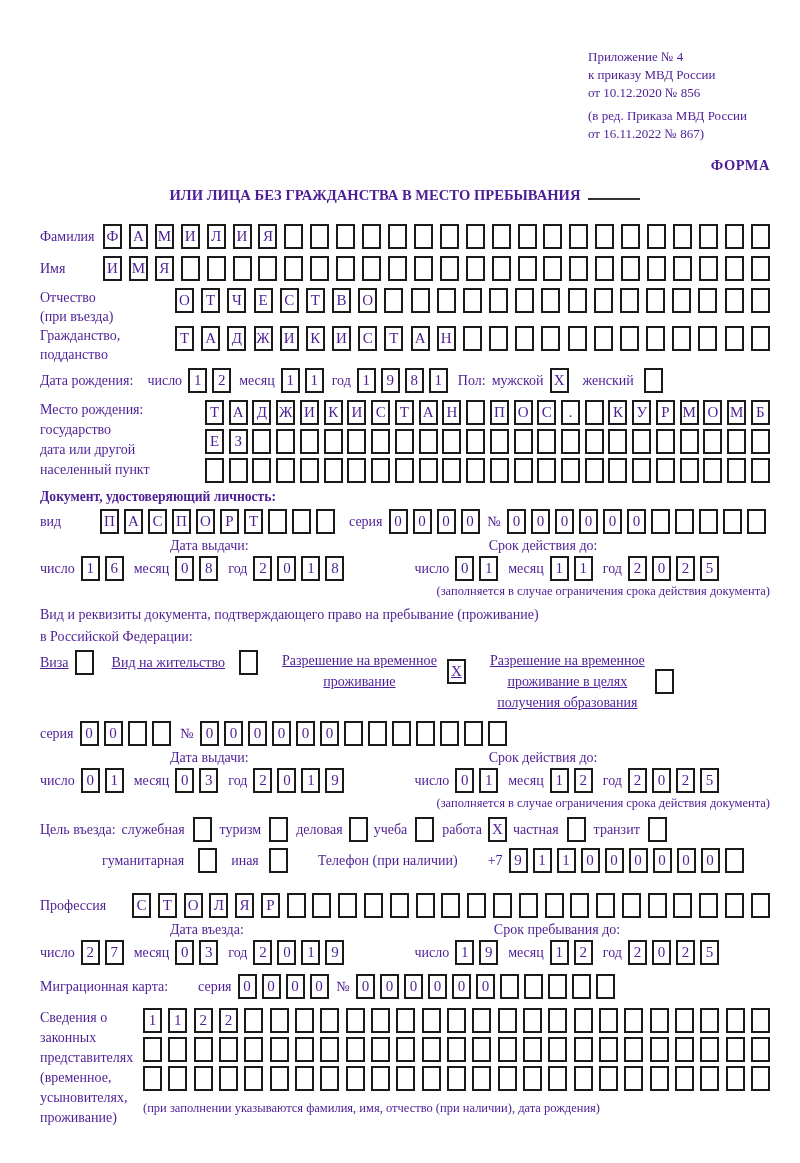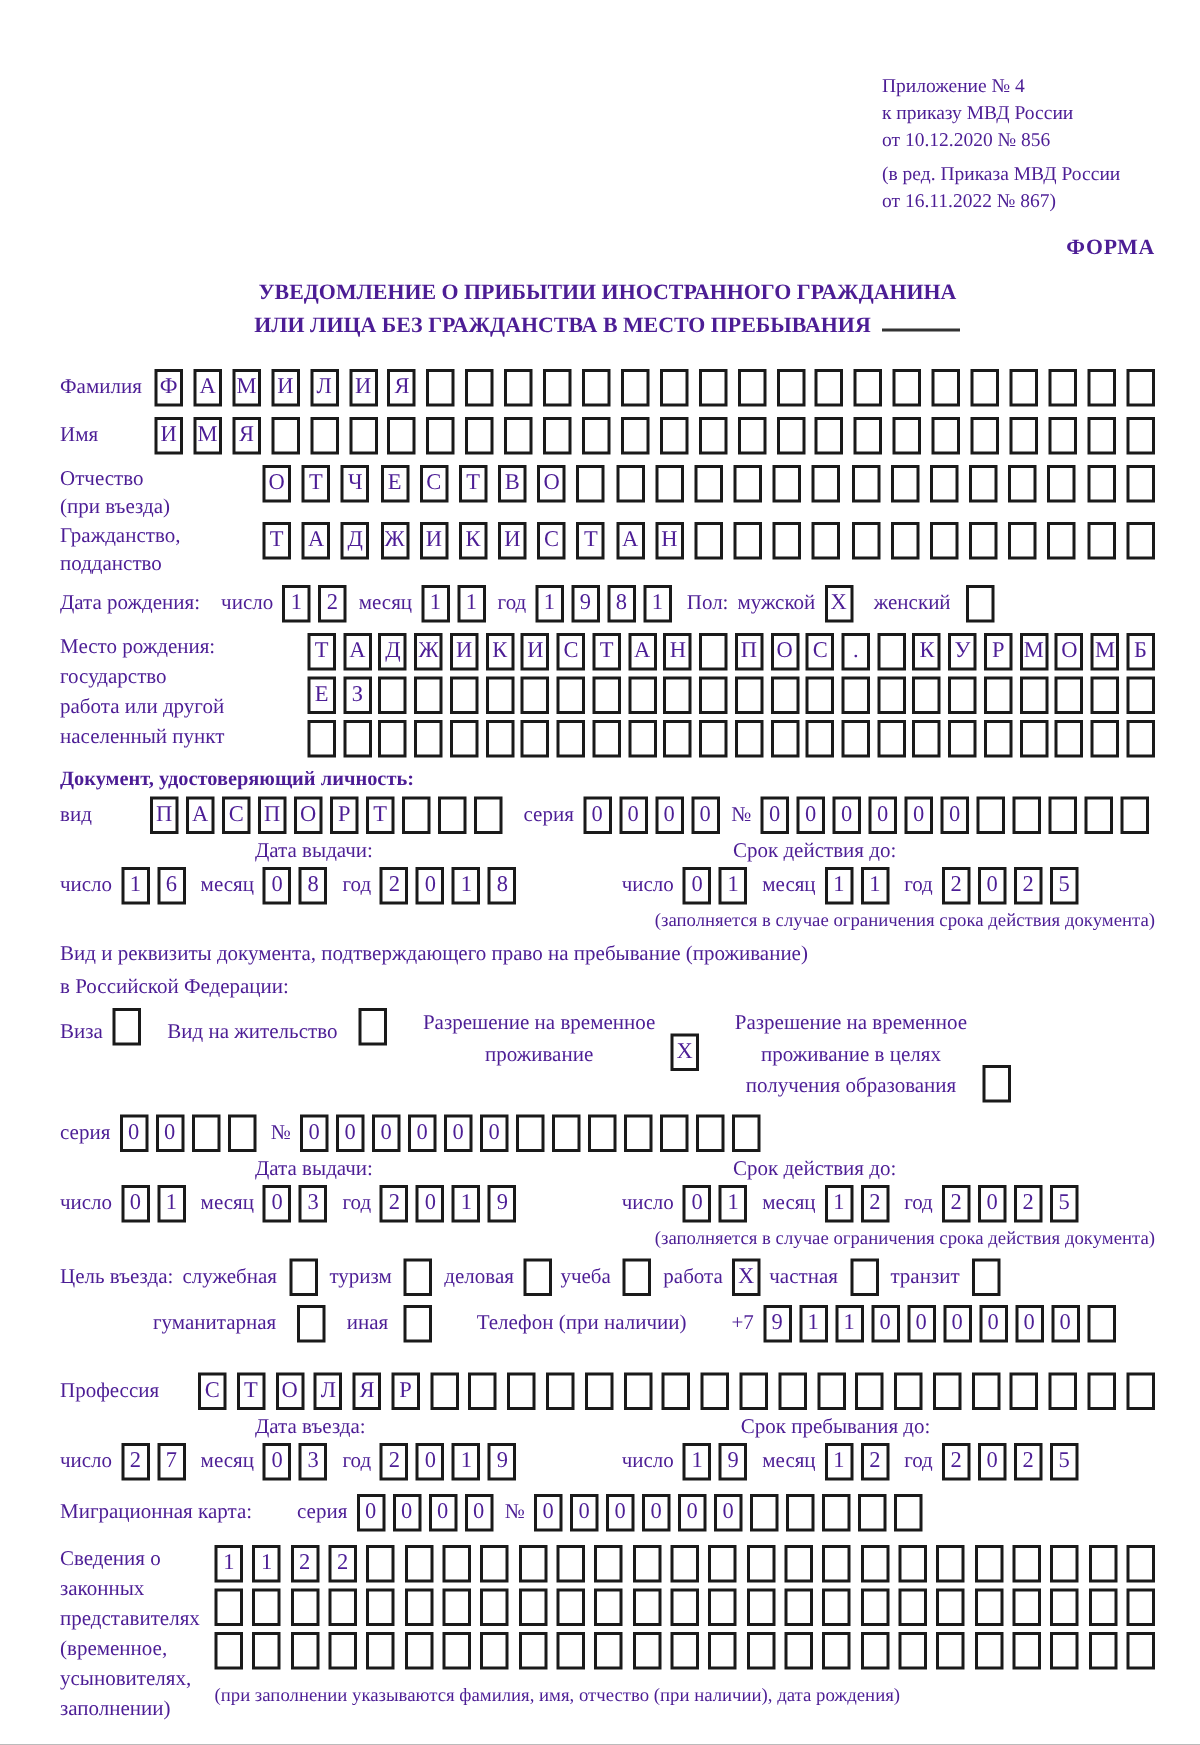--- a/index.html
+++ b/index.html
@@ -28,21 +28,21 @@
     display:flex;align-items:center;justify-content:center;
     font-size:15px;flex-shrink:0;background:#fff;line-height:1;
   }
   .stack{flex:1;display:flex;flex-direction:column;}
   .stack .boxes{margin-bottom:4px;}
   .stack .boxes:last-child{margin-bottom:0;}
   .doc-title{text-align:left;font-weight:bold;font-size:13.6px;margin-top:6px;}
   .caps{display:flex;margin-top:4px;}
   .note{font-size:12.5px;text-align:right;margin-top:3px;}
   .intro{line-height:22px;margin-top:5px;}
-  .opt{display:flex;align-items:flex-end;}
+  .opt{display:flex;align-items:center;text-decoration:underline;}
   .optlines{text-align:center;line-height:21px;}
   .ml6{margin-left:6px}.ml8{margin-left:8px}.ml10{margin-left:10px}.ml14{margin-left:14px}
   .ml18{margin-left:18px}.ml24{margin-left:24px}.ml30{margin-left:30px}.ml70{margin-left:70px}
   .w-fam{width:63px}.w-two{width:135px}.w-place{width:165px;line-height:20px}
   .w-vid{width:60px}.w-prof{width:92px}.w-rep{width:103px;line-height:20px}
   .dl{margin-right:6px}
   .rep-note{font-size:12.5px;text-align:left;margin-top:6px;}
 </style>
 </head>
 <body>
@@ -53,21 +53,20 @@
     <div>Приложение № 4</div>
     <div>к приказу МВД России</div>
     <div>от 10.12.2020 № 856</div>
     <div class="g2">(в ред. Приказа МВД России</div>
     <div>от 16.11.2022 № 867)</div>
   </div>
 
   <div class="forma">ФОРМА</div>
 
   <div class="title">
-    <div>УВЕДОМЛЕНИЕ О ПРИБЫТИИ ИНОСТРАННОГО ГРАЖДАНИНА</div>
     <div><span>ИЛИ ЛИЦА БЕЗ ГРАЖДАНСТВА В МЕСТО ПРЕБЫВАНИЯ</span><span class="blank"></span></div>
   </div>
 
 
   <div class="row" style="margin-top:18px">
     <span class="lbl w-fam">Фамилия</span>
     <span class="boxes grow">
         <span class="box">Ф</span>
         <span class="box">А</span>
         <span class="box">М</span>
@@ -216,21 +215,21 @@
     <span class="ml6">мужской</span>
     <span class="box ml6">X</span>
     <span class="ml14">женский</span>
     <span class="box ml10"></span>
   </div>
 
   <div class="row top">
     <span class="lbl2 w-place">
       <div>Место рождения:</div>
       <div>государство</div>
-      <div>работа или другой</div>
+      <div>дата или другой</div>
       <div>населенный пункт</div>
     </span>
     <span class="stack">
       <span class="boxes grow">
           <span class="box">Т</span>
           <span class="box">А</span>
           <span class="box">Д</span>
           <span class="box">Ж</span>
           <span class="box">И</span>
           <span class="box">К</span>
@@ -629,21 +628,21 @@
       </span>
   </div>
 
   <div class="row top" style="margin-top:9px">
     <span class="lbl2 w-rep">
       <div>Сведения о</div>
       <div>законных</div>
       <div>представителях</div>
       <div>(временное,</div>
       <div>усыновителях,</div>
-      <div>заполнении)</div>
+      <div>проживание)</div>
     </span>
     <span class="stack">
       <span class="boxes grow">
           <span class="box">1</span>
           <span class="box">1</span>
           <span class="box">2</span>
           <span class="box">2</span>
           <span class="box"></span>
           <span class="box"></span>
           <span class="box"></span>

